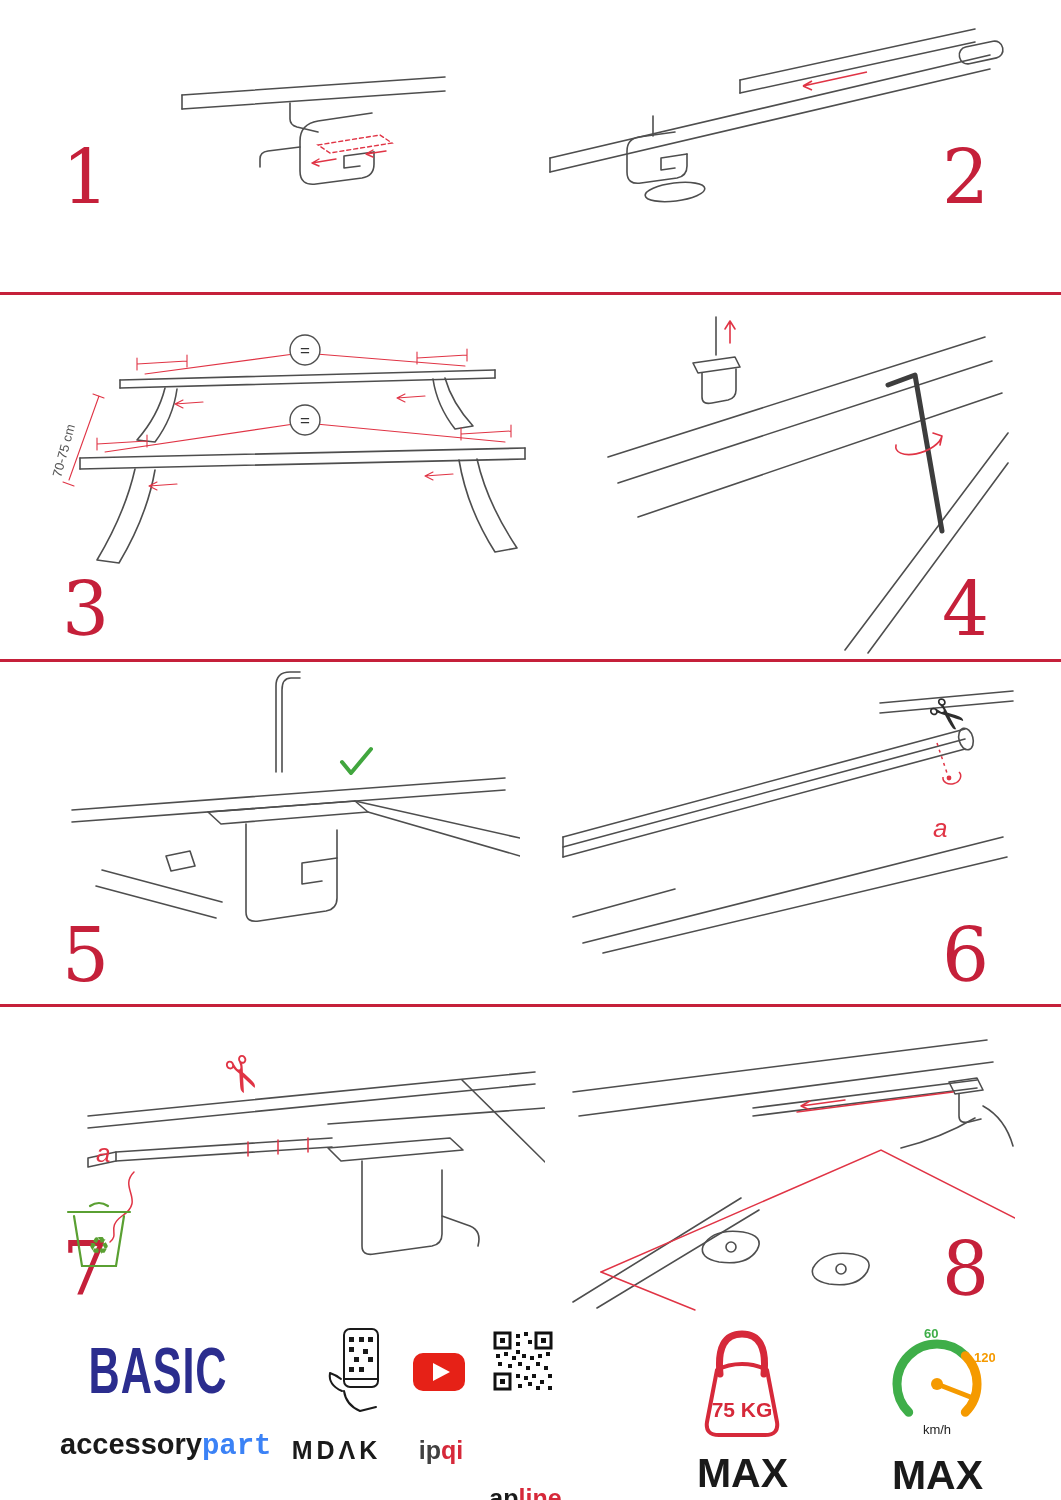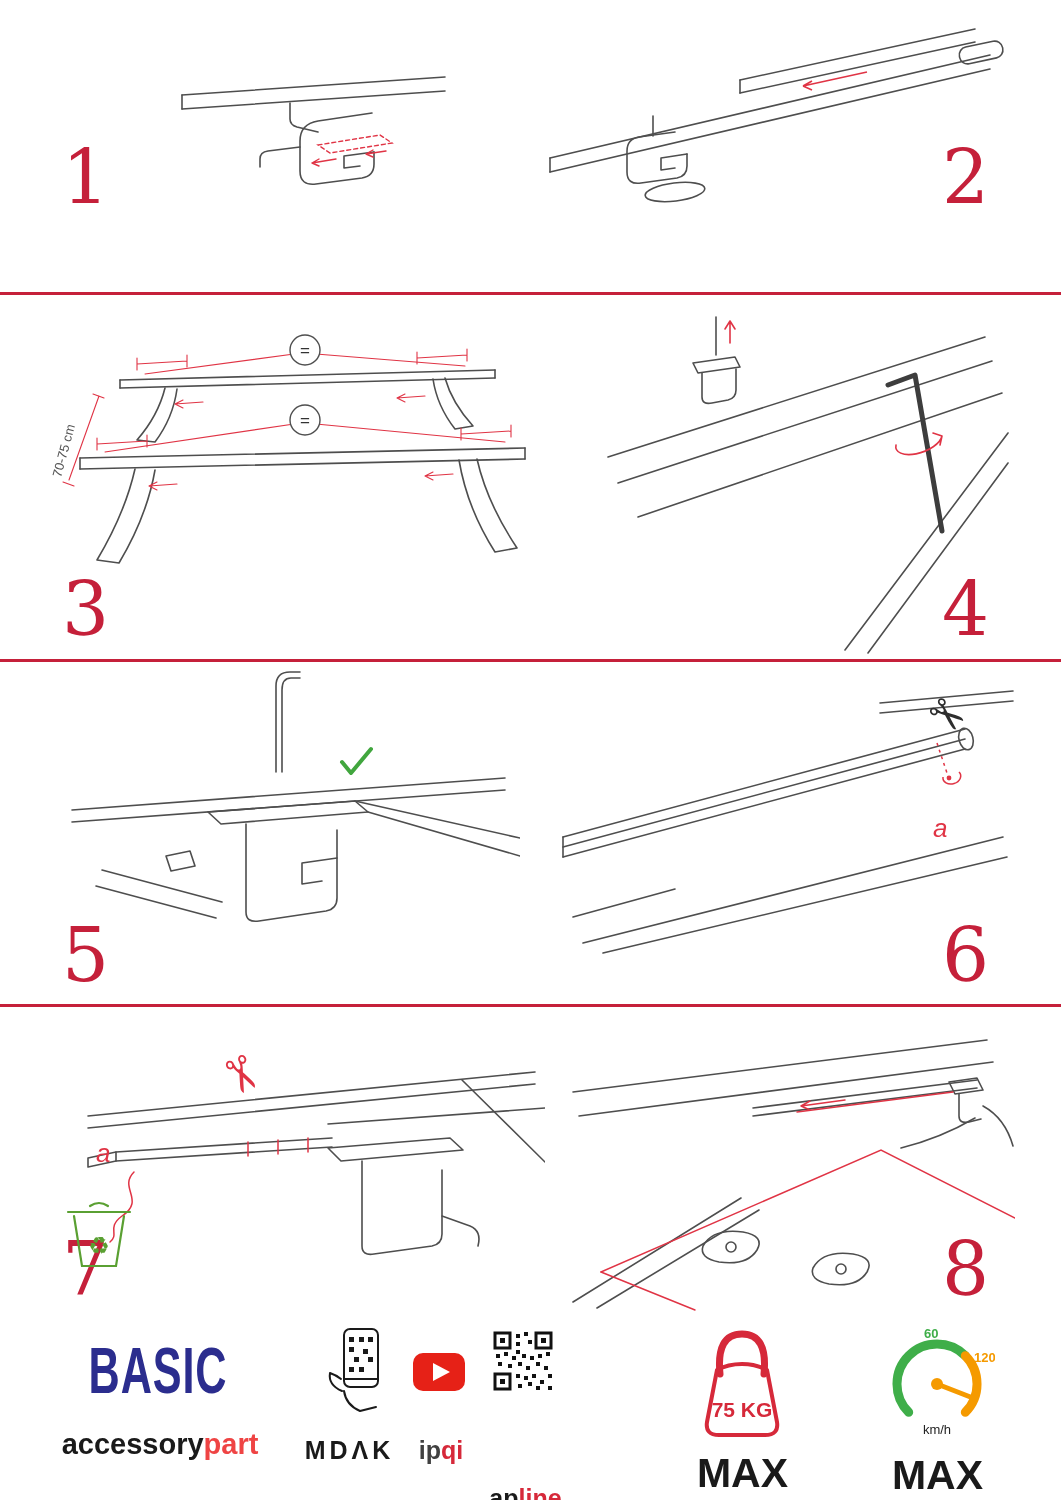--- a/index.html
+++ b/index.html
@@ -7,21 +7,21 @@
         font-family:"Liberation Sans",sans-serif;overflow:hidden;}
   .divider{position:absolute;left:0;width:100%;height:3px;background:#c5203a;}
   .step-num{position:absolute;font-family:"DejaVu Serif",serif;font-size:74px;line-height:1;
             color:#c5203a;}
   .illu{position:absolute;}
   .brand{position:absolute;left:78px;top:1334px;width:160px;text-align:center;
          font-size:48px;font-weight:bold;color:#2b2d8e;letter-spacing:1px;
          transform:scale(0.9,1.35);transform-origin:top center;}
   .brand-sub{position:absolute;left:60px;top:1428px;width:200px;text-align:center;
              font-size:29px;font-weight:bold;color:#1a1a1a;}
-  .brand-sub .red{color:#ef4444;}
+  .brand-sub .red{color:#3b82f6;font-family:Liberation Mono, monospace;}
   .logo-word{position:absolute;font-size:25px;font-weight:bold;color:#1a1a1a;text-align:center;}
   .logo-word .red{color:#d6293a;}
   .max-word{position:absolute;font-size:41px;font-weight:bold;color:#1a1a1a;text-align:center;}
   svg text{font-family:"Liberation Sans",sans-serif;}
 </style>
 </head>
 <body>
 
 <div id="page">
 
@@ -241,21 +241,21 @@
         <rect x="43" y="12" width="5" height="5"></rect>
         <rect x="52" y="12" width="5" height="5"></rect>
       <rect x="33" y="22" width="5" height="5"></rect>
         <rect x="47" y="24" width="5" height="5"></rect>
       <rect x="38" y="32" width="5" height="5"></rect>
         <rect x="52" y="32" width="5" height="5"></rect>
       <rect x="33" y="42" width="5" height="5"></rect>
         <rect x="43" y="42" width="5" height="5"></rect>
     </g>
   </svg>
-  <div class="logo-word" style="left:292px;top:1436px;width:115px;letter-spacing:4px;">MDΛK</div>
+  <div class="logo-word" style="left:279px;top:1436px;width:115px;letter-spacing:4px;">MDΛK</div>
 
   <svg class="illu" style="left:412px;top:1352px;" width="54" height="40" viewBox="0 0 54 40">
     <rect x="1" y="1" width="52" height="38" rx="10" fill="#e62117"></rect>
     <polygon points="21,11 38,20 21,29" fill="#ffffff"></polygon>
   </svg>
   <div class="logo-word" style="left:406px;top:1436px;width:70px;">
     <span style="color:#404040;">ip</span><span class="red">qi</span>
   </div>
 
   <svg class="illu" style="left:492px;top:1330px;" width="62" height="62" viewBox="0 0 62 62">

